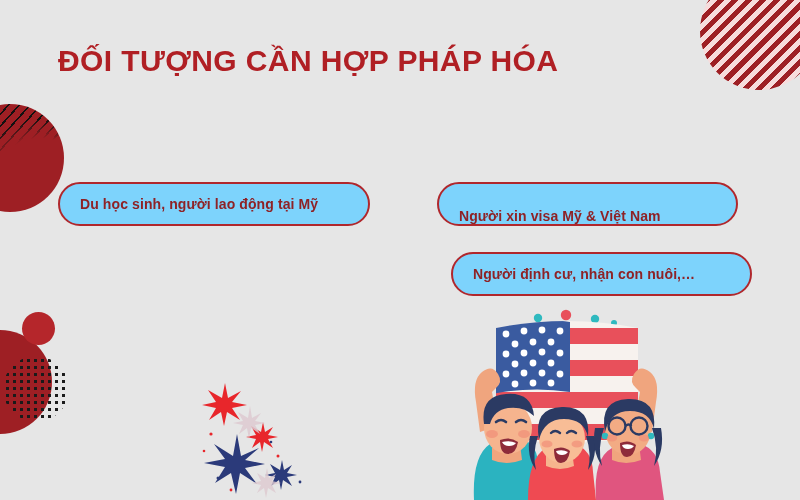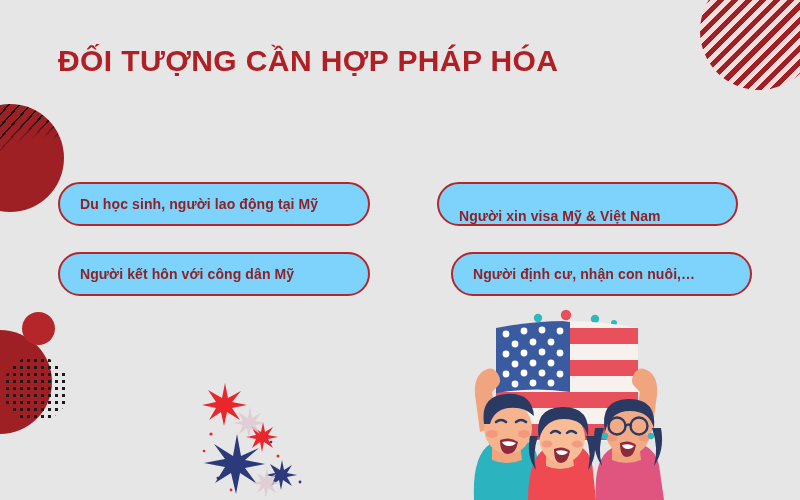--- a/index.html
+++ b/index.html
@@ -160,23 +160,20 @@
   <div class="deco lower-left-circle"></div>
   <div class="deco small-dot"></div>
   <div class="deco halftone"></div>
 
   <div class="title">
     <span class="line">ĐỐI TƯỢNG CẦN HỢP PHÁP HÓA</span>
   </div>
 
   <div class="pill pill-l1">
     <span>Du học sinh, người lao động tại Mỹ</span>
-  </div>
-  <div class="pill pill-l2">
-    <span>Người kết hôn với công dân Mỹ</span>
   </div>
 
   <div class="pill pill-r1">
     <span>Người xin visa Mỹ &amp; Việt Nam</span>
   </div>
   <div class="pill pill-r2">
     <span>Người định cư, nhận con nuôi,…</span>
   </div>
 
   <svg class="sparkles" viewBox="0 0 130 120">

